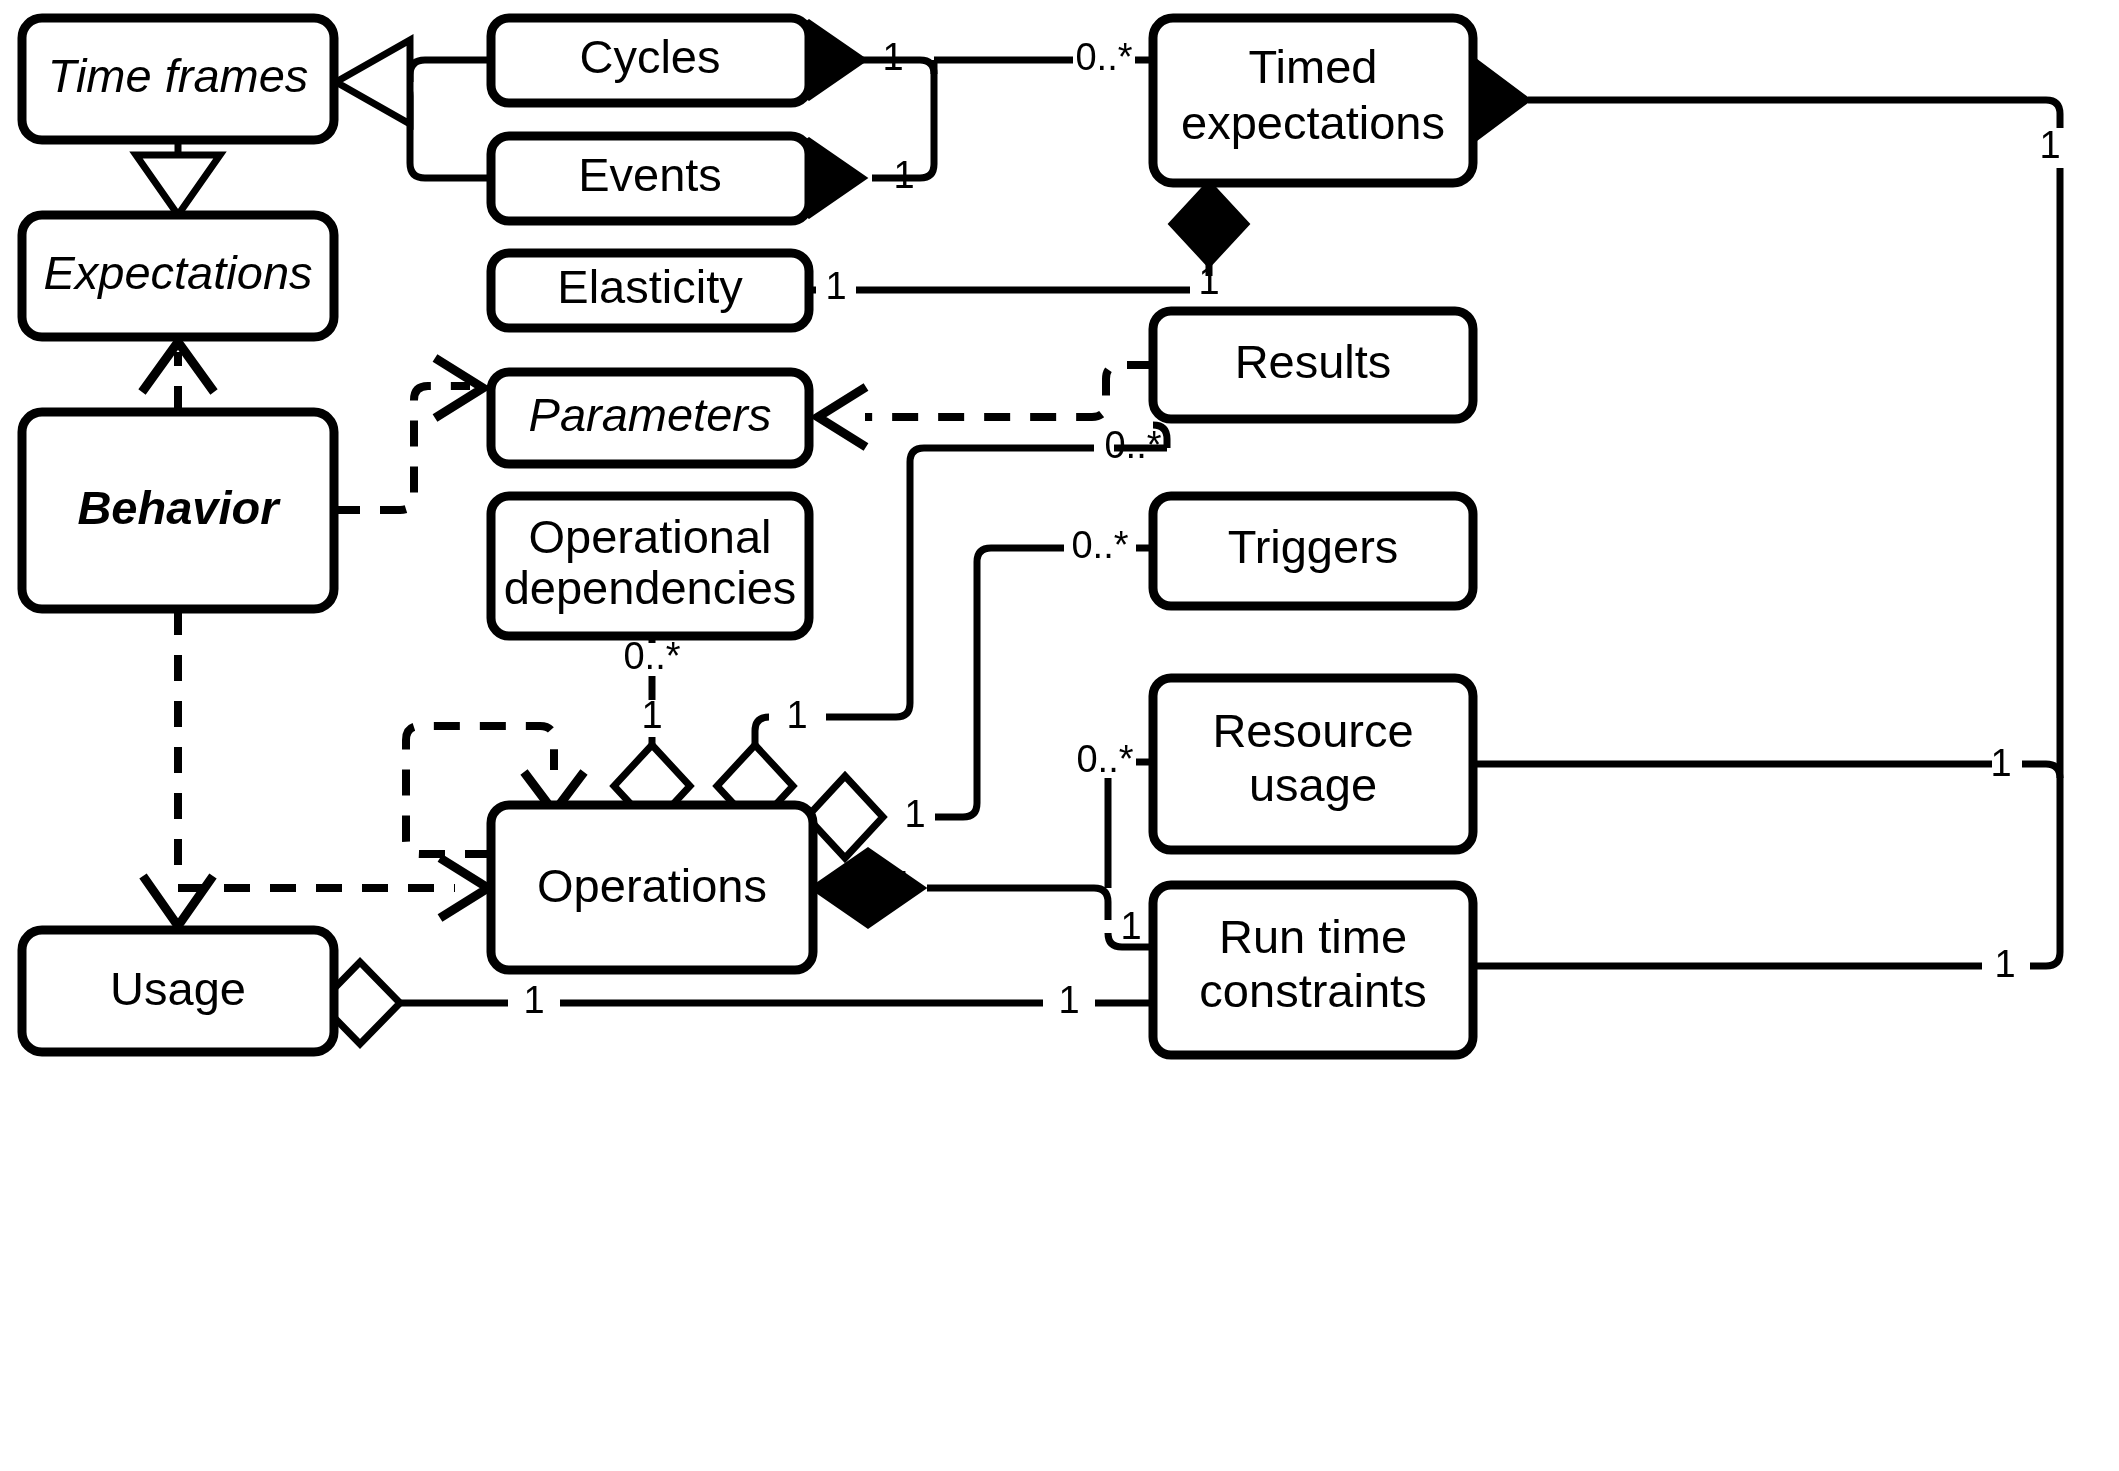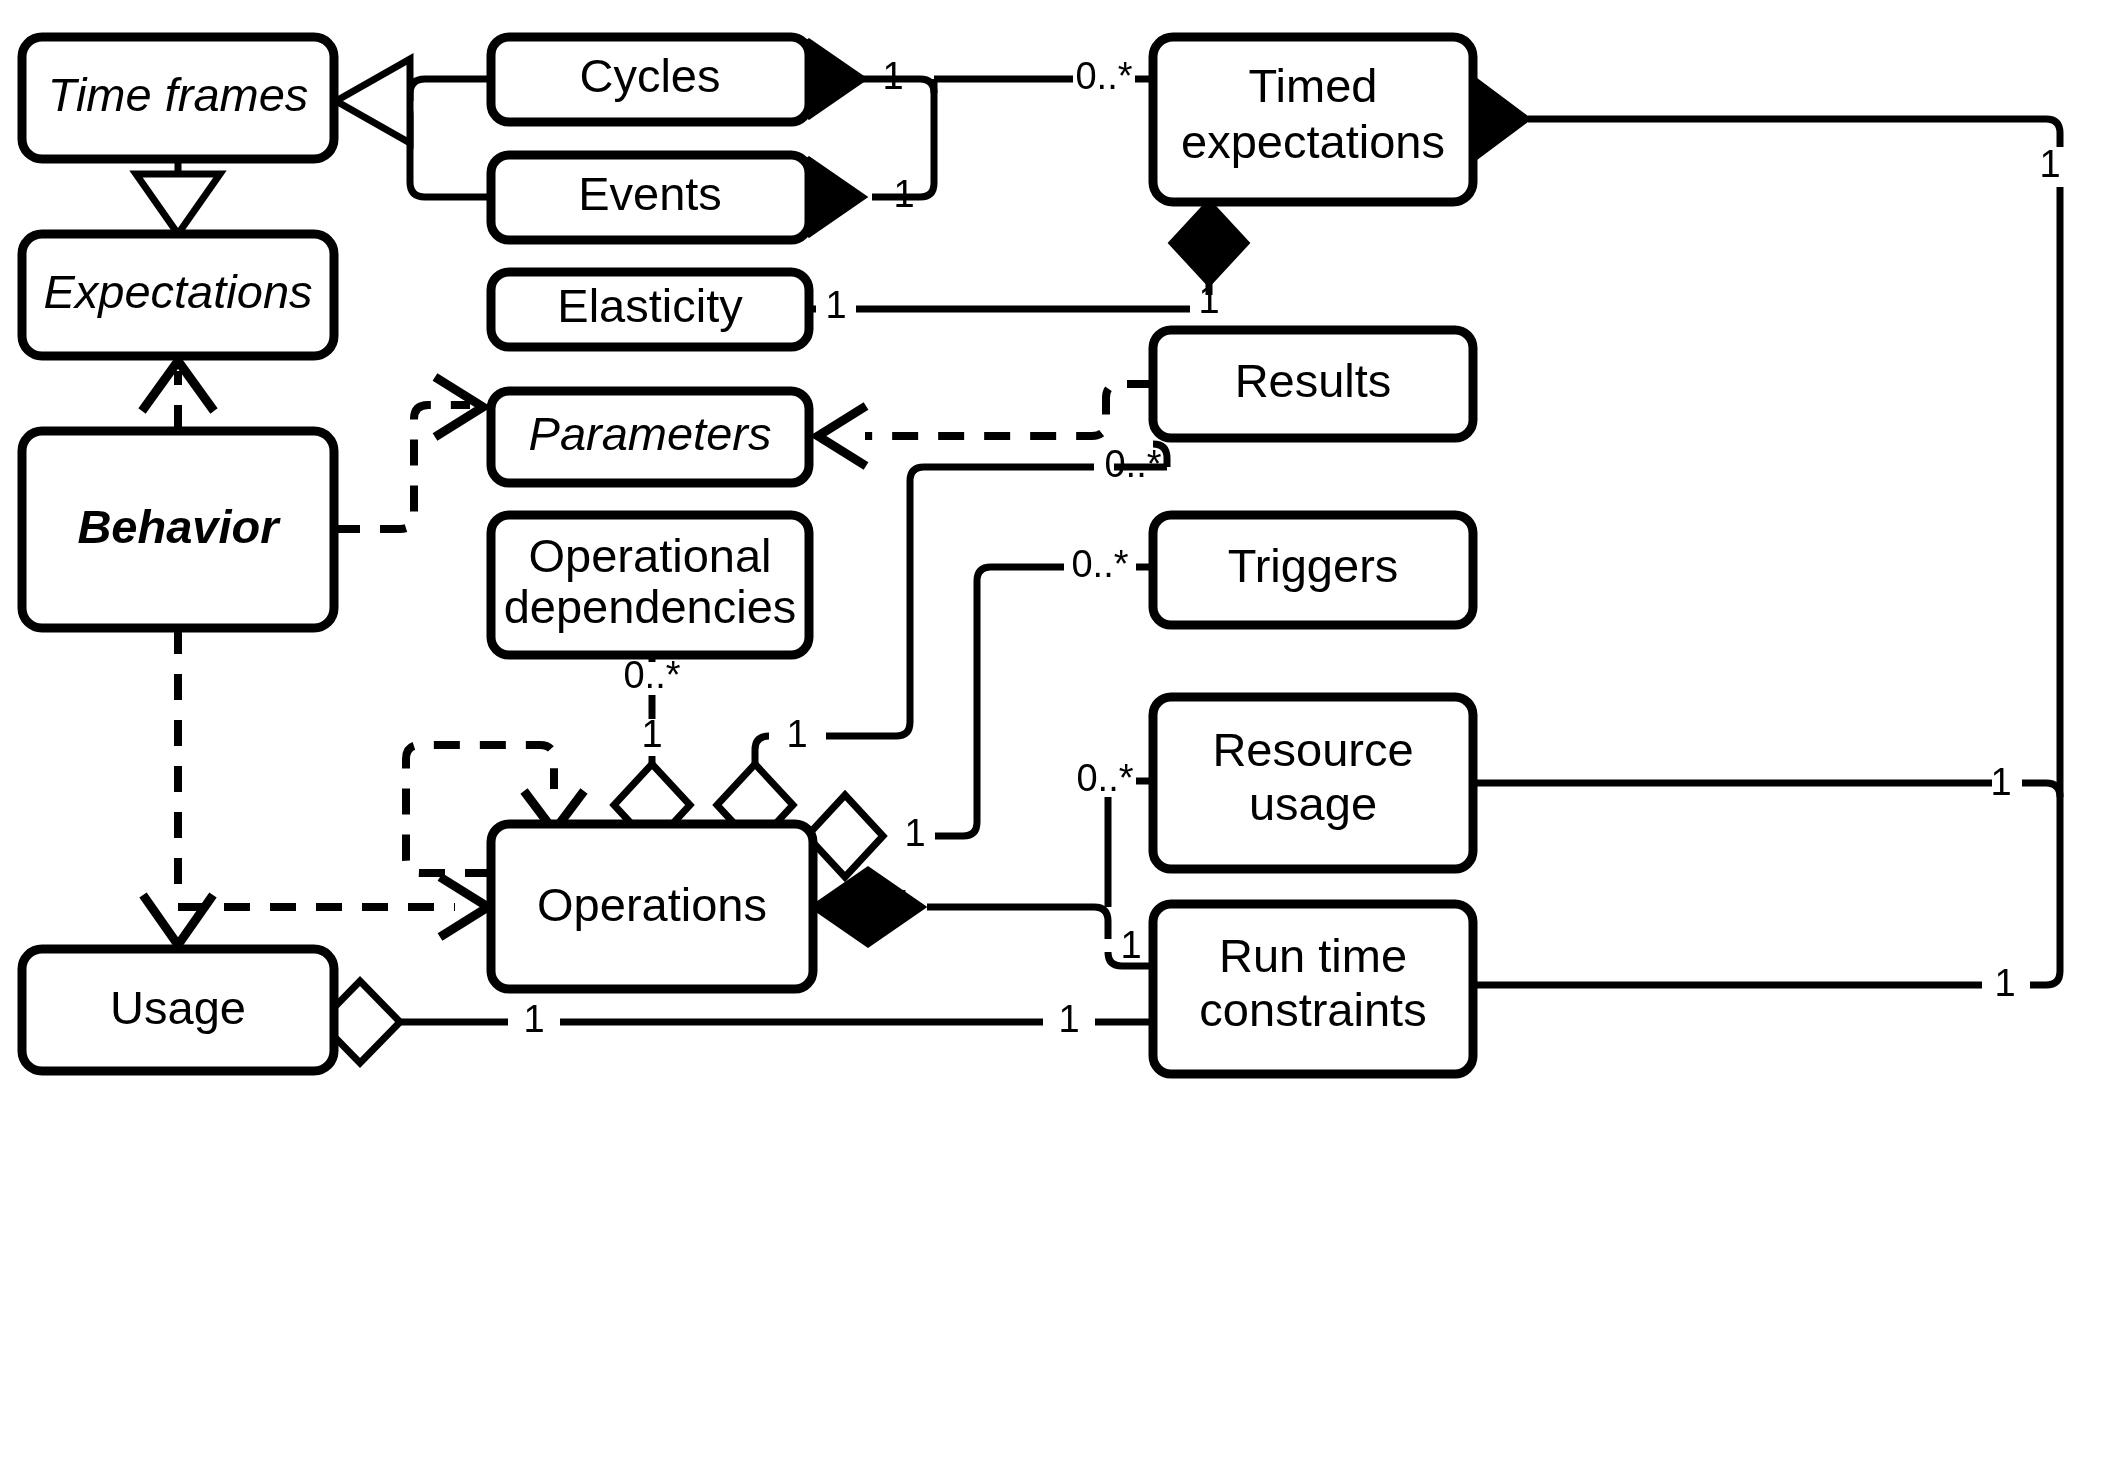--- a/index.html
+++ b/index.html
@@ -1,20 +1,20 @@
 <!DOCTYPE html>
 <html><head>
 <meta charset="utf-8">
 <style>
   html,body{margin:0;padding:0;background:#ffffff;}
   body{
     font-family:"Liberation Sans", sans-serif;
     width:2119px;height:1471px;overflow:hidden;position:relative;
   }
-  #diagram-root{position:relative;width:2119px;height:1396px;margin-top:19px;}
+  #diagram-root{position:relative;width:2119px;height:1396px;}
   svg#uml{position:absolute;left:0;top:0;width:2119px;height:1471px;display:block;}
   .cls-box{fill:#ffffff;stroke:#000000;stroke-width:9;}
   .edge{fill:none;stroke:#000000;stroke-width:7;stroke-linecap:butt;stroke-linejoin:miter;}
   .edge-dash{fill:none;stroke:#000000;stroke-width:8;stroke-dasharray:26 20;stroke-linecap:butt;}
   .shape-fill{fill:#000000;stroke:#000000;stroke-width:5;}
   .shape-hollow{fill:#ffffff;stroke:#000000;stroke-width:7;}
   .arrow-open{fill:none;stroke:#000000;stroke-width:9;stroke-linecap:butt;stroke-linejoin:miter;}
   .cls-label{
     font-family:"Liberation Sans", sans-serif;
     font-size:47px;fill:#000000;text-anchor:middle;dominant-baseline:middle;

